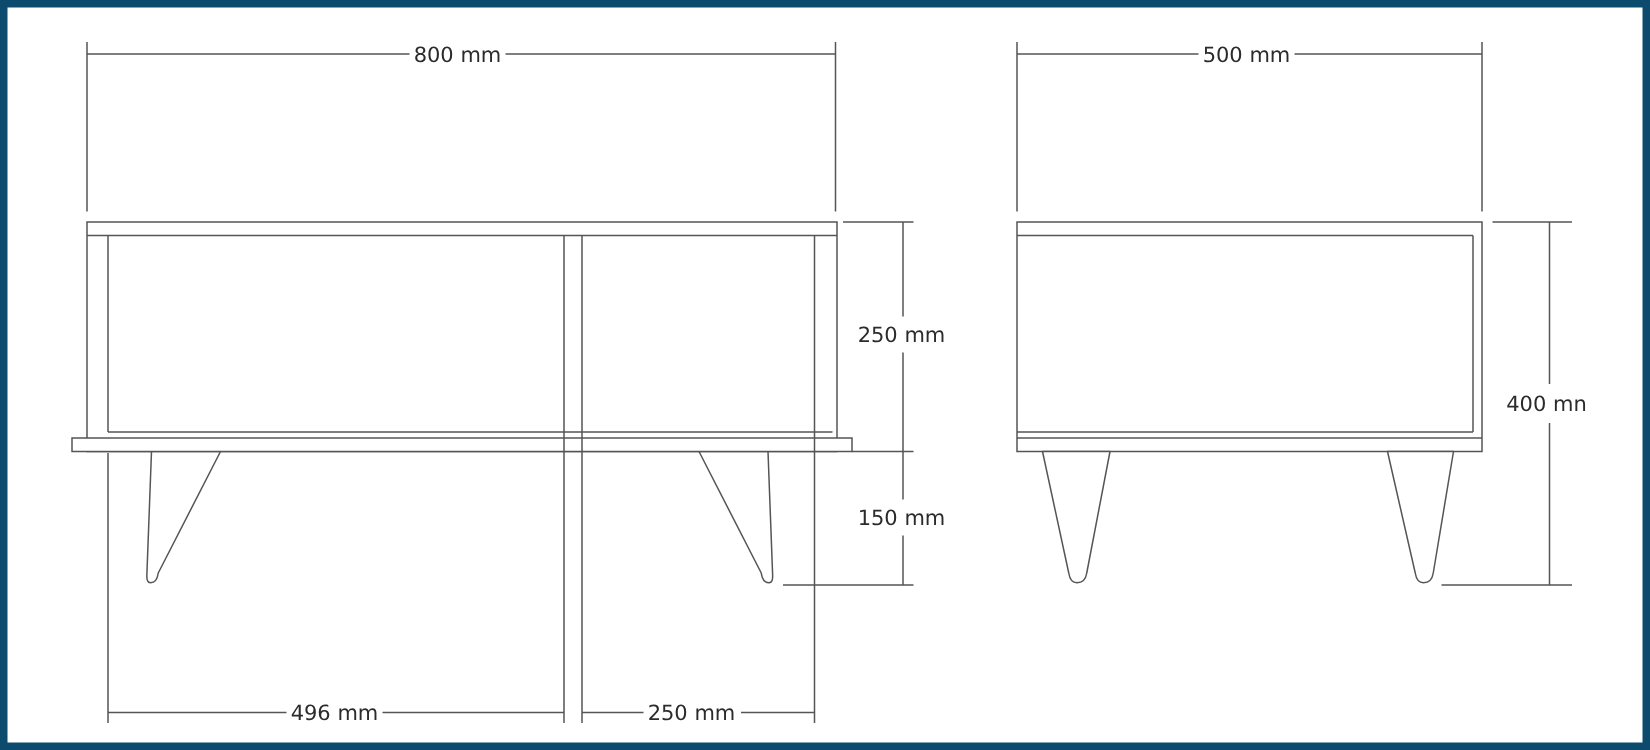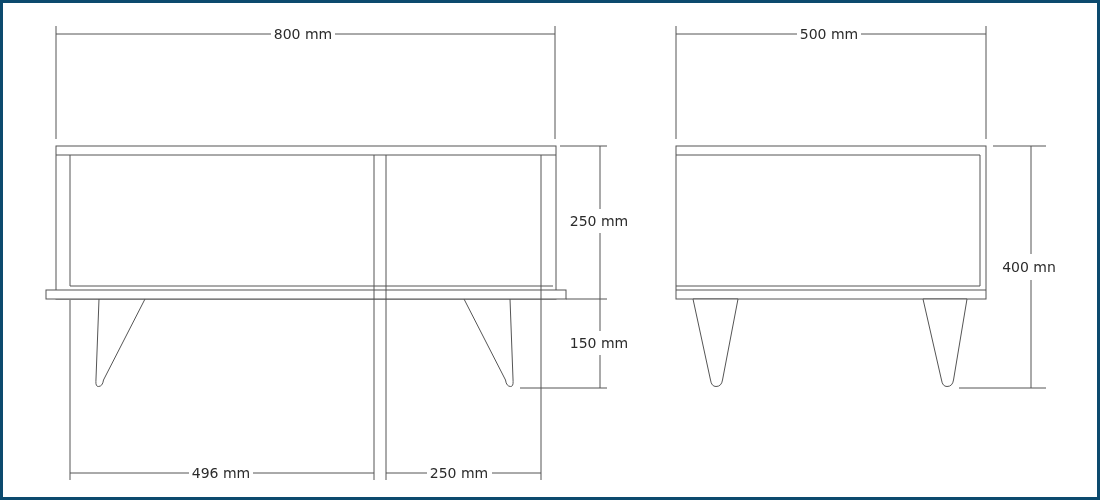--- a/index.html
+++ b/index.html
@@ -5,21 +5,21 @@
   :root{
     --line:#555555;
     --text:#2b2b2b;
     --bg:#ffffff;
   }
   html,body{margin:0;padding:0;background:#fff;}
   .canvas{
     position:relative;
     width:1100px;height:500px;
     background:var(--bg);
-    border:3px solid #0c4a6e;
+    border:5px solid #0c4a6e;
     box-sizing:border-box;
     font-family:"DejaVu Sans", sans-serif;
   }
   svg{display:block;}
   .dl{stroke:var(--line);stroke-width:1;fill:none;}
   .panel{stroke:var(--line);stroke-width:1;fill:#ffffff;}
   .leg{stroke:var(--line);stroke-width:1;fill:#ffffff;stroke-linejoin:round;}
   .dt{
     fill:var(--text);
     font-family:"DejaVu Sans", sans-serif;

